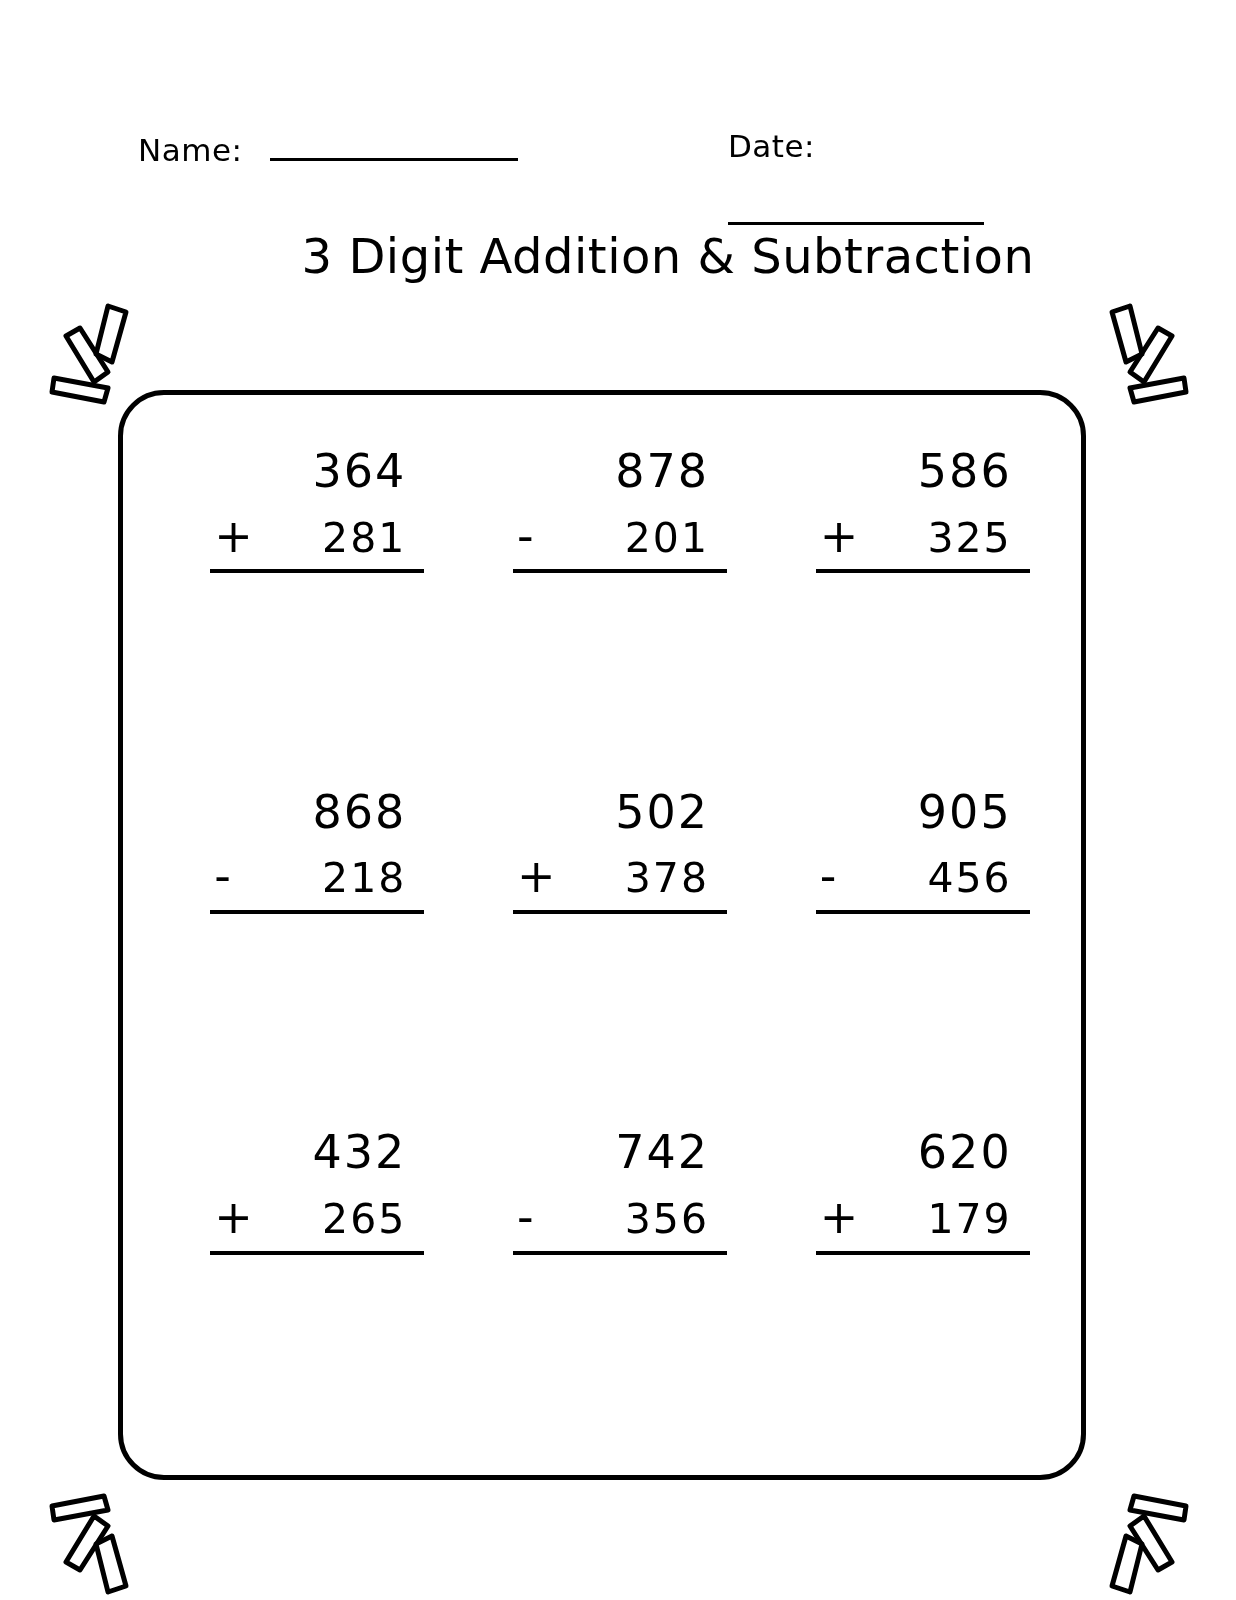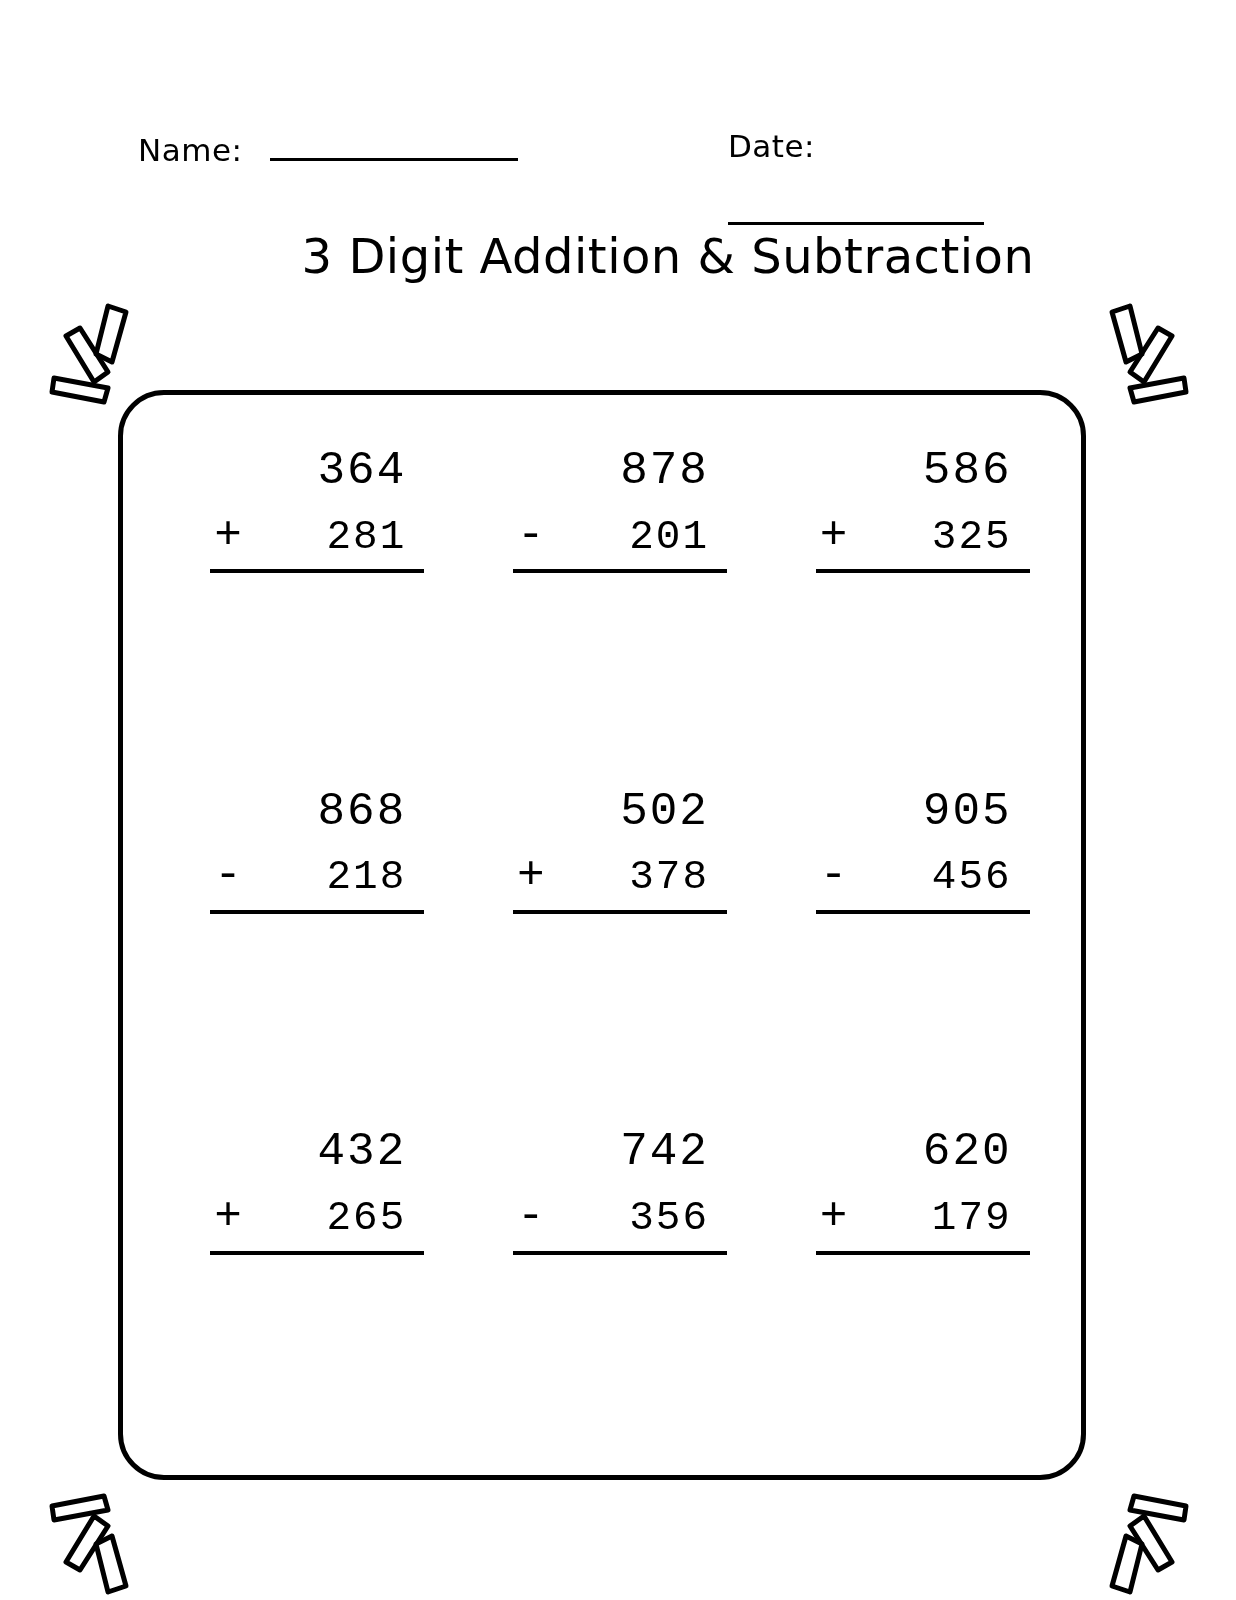--- a/index.html
+++ b/index.html
@@ -91,21 +91,20 @@
     align-items: start;
     justify-items: center;
   }
 
   .problem {
     width: 250px;
     display: flex;
     flex-direction: column;
     align-items: flex-end;
     padding-top: 18px;
-    font-family: Liberation Mono, monospace;
   }
   .top-number {
     font-size: 46px;
     letter-spacing: 2px;
     padding-right: 18px;
     line-height: 1.1;
   }
   .bottom-row {
     display: flex;
     align-items: baseline;

